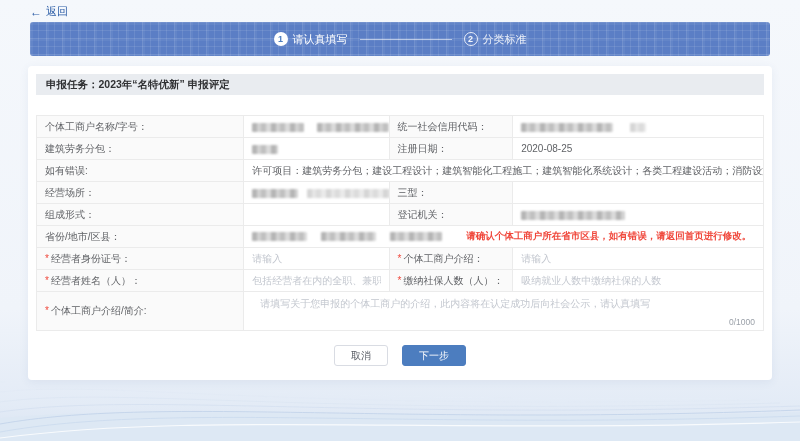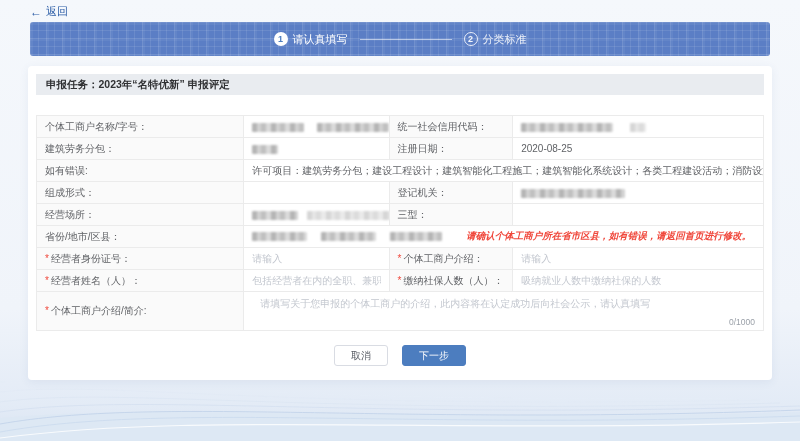--- a/index.html
+++ b/index.html
@@ -54,21 +54,21 @@
   td.scope-val { white-space:normal; font-size:9px; line-height:13px; padding:5px 8px; color:#666a70; }
   .req { color:#f0483c; margin-right:2px; }
   .unit-red { color:#f0483c; }
   .warn { color:#f0483c; font-size:9.5px; font-weight:bold; }
 
   .blur { display:inline-block; height:9px; border-radius:1px; vertical-align:middle;
     background:repeating-linear-gradient(90deg,#b5b5b5 0 5px,#d2d2d2 5px 9px,#c0c0c0 9px 14px,#dadada 14px 19px);
     filter:blur(1.3px); }
   .blur.light { opacity:.55; }
 
-  .region-cell { display:flex; align-items:center;font-style:italic; }
+  .region-cell { display:flex; align-items:center; }
   .region-cell .sel { margin-right:14px; cursor:pointer; }
   .region-cell .warn { margin-left:10px; }
 
   input.cell-input { width:100%; border:none; outline:none; background:transparent;
     font-family:inherit; font-size:10px; color:#606266; }
   input.cell-input::placeholder { color:#c3c7cf; }
 
   td.intro-td { height:52px; position:relative; padding:0; }
   textarea.intro { width:100%; height:38px; border:none; outline:none; resize:none;
     font-family:inherit; font-size:10px; color:#606266; padding:5px 8px; background:transparent; display:block; }
@@ -147,36 +147,36 @@
       <td class="lbl">注册日期：</td>
       <td class="val">2020-08-25</td>
     </tr>
 
     <tr>
       <td class="lbl">如有错误:</td>
       <td class="scope-val" colspan="3">许可项目：建筑劳务分包；建设工程设计；建筑智能化工程施工；建筑智能化系统设计；各类工程建设活动；消防设施工程施工（依法须经批准的项目，经相关部门批准后方可开展经营活动，具体经营项目以相关部门批准文件或许可证件为准）一般项目：对外承包工程；土石方工程施工；体育场地设施工程施工；园林绿化工程施工；建筑工程用机械销售；会议及展览服务；建筑材料销售；建筑用钢筋产品销售；建筑工程机械与设备租赁；水泥制品销售；金属结构销售；建筑装饰材料销售；搪瓷制品销售；建筑用金属配件销售；建筑砌块销售；砖瓦销售；轻质建筑材料销售；塑料制品销售；机械零件、零部件销售（除依法须经批准的项目外，凭营业执照依法自主开展经营活动）。</td>
     </tr>
 
     <tr>
+      <td class="lbl">经营场所：</td>
+      <td class="val">
+        <span class="blur" style="width:46px"></span>
+        <span class="blur light" style="width:120px;margin-left:6px"></span>
+      </td>
+      <td class="lbl">三型：</td>
+      <td class="val"></td>
+    </tr>
+
+    <tr>
       <td class="lbl">组成形式：</td>
       <td class="val"></td>
       <td class="lbl">登记机关：</td>
       <td class="val">
         <span class="blur" style="width:104px"></span>
       </td>
-    </tr>
-
-    <tr>
-      <td class="lbl">经营场所：</td>
-      <td class="val">
-        <span class="blur" style="width:46px"></span>
-        <span class="blur light" style="width:120px;margin-left:6px"></span>
-      </td>
-      <td class="lbl">三型：</td>
-      <td class="val"></td>
     </tr>
 
     <tr>
       <td class="lbl">省份/地市/区县：</td>
       <td class="val" colspan="3">
         <div class="region-cell">
           <span class="blur sel" style="width:55px"></span>
           <span class="blur sel" style="width:55px"></span>
           <span class="blur sel" style="width:52px"></span>
           <span class="warn">请确认个体工商户所在省市区县，如有错误，请返回首页进行修改。</span>

